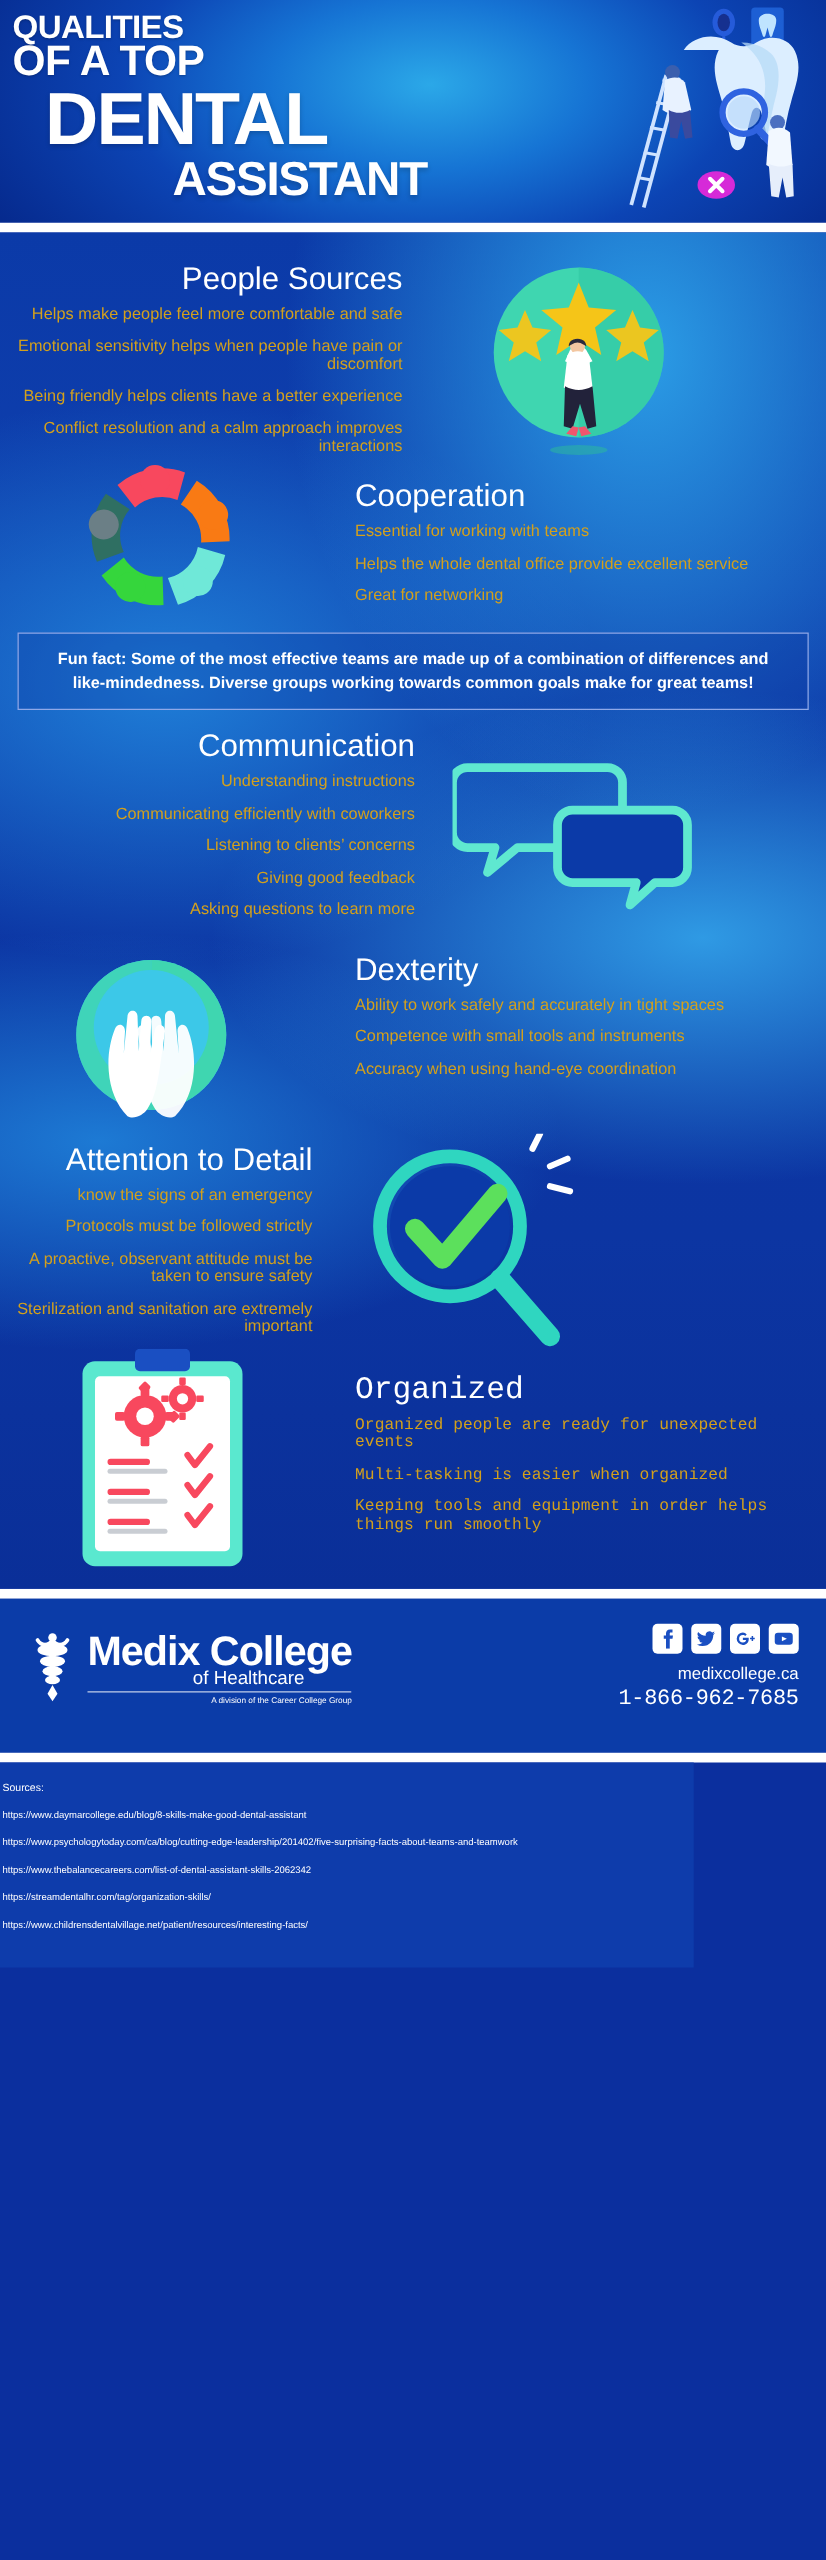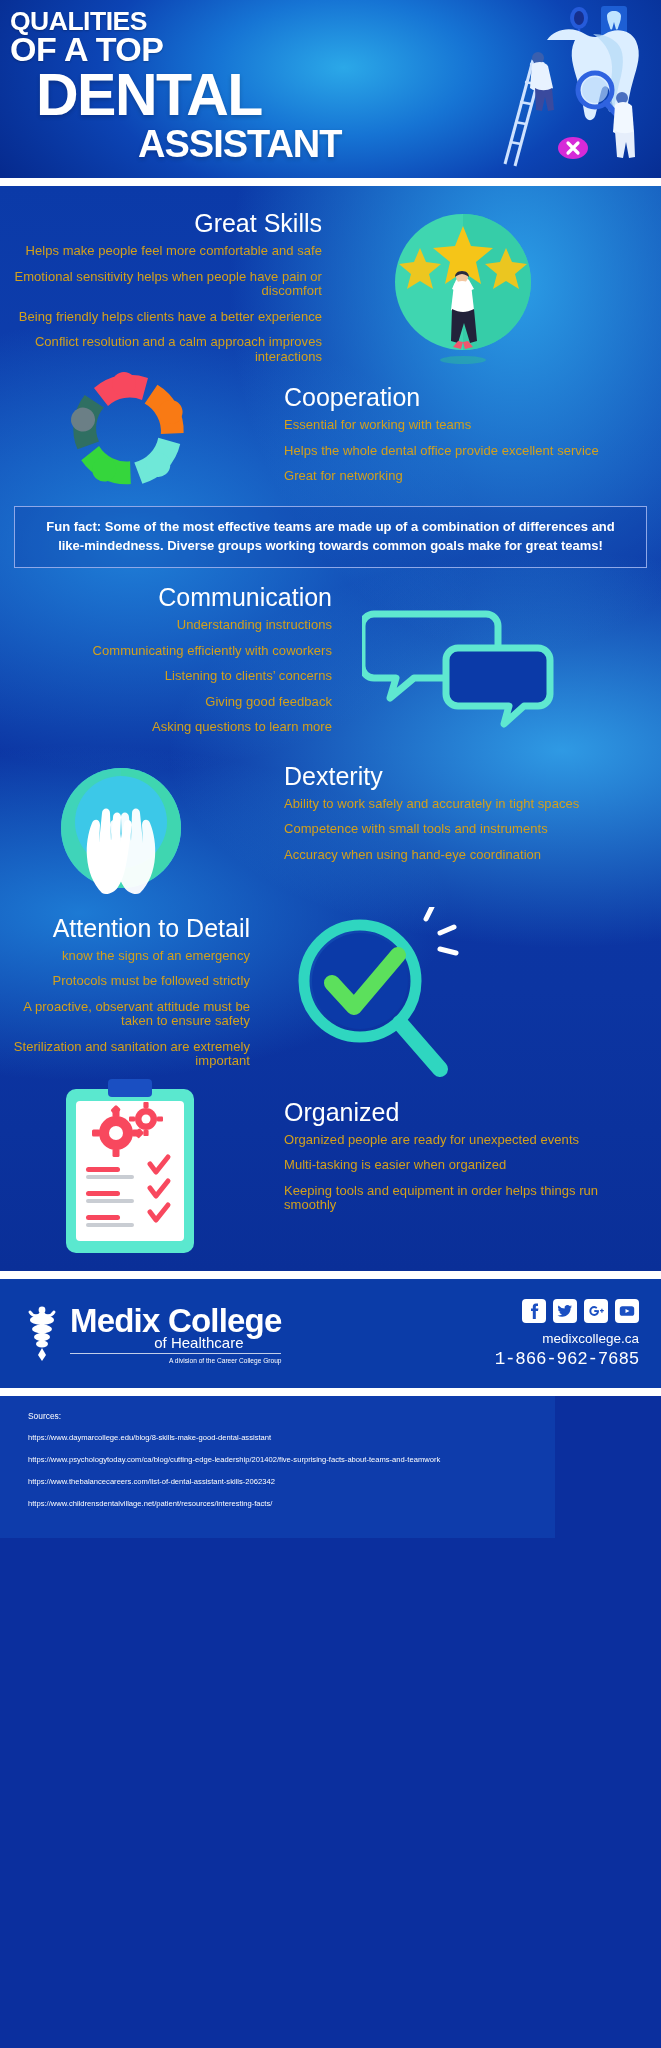--- a/index.html
+++ b/index.html
@@ -79,21 +79,21 @@
     font-size:13px; line-height:18.5px; color:#ffffff;
     background:rgba(9,45,150,.25);
     font-weight:bold;
   }
 
   
   .art { display:block; }
 
   
   .footer {
-    width:661px; background:#0b3ca8; padding:20px 0 18px 0; position:relative;
+    width:661px; background:#0b3ca8; padding:20px 0 32px 0; position:relative;
   }
   .footer-inner { display:flex; align-items:center; justify-content:space-between; padding:0 22px; }
   .logo-wrap { display:flex; align-items:flex-start; }
   .logo-text { margin-left:8px; }
   .logo-medix {
     font-size:33px; font-weight:bold; line-height:33px; color:#fff; letter-spacing:-0.8px;
   }
   .logo-health {
     font-size:15px; line-height:16px; color:#fff; text-align:right; margin-top:-2px; padding-right:38px;
   }
@@ -104,21 +104,21 @@
   .social-row { display:flex; gap:7px; justify-content:flex-end; }
   .soc {
     width:24px; height:24px; background:#fff; border-radius:4px;
     display:flex; align-items:center; justify-content:center;
   }
   .contact { text-align:right; margin-top:7px; }
   .c-web { font-size:13.5px; line-height:18px; color:#fff; }
   .c-tel { font-size:17.5px; line-height:22px; color:#fff; font-weight:400; letter-spacing:-0.2px;font-family:Liberation Mono, monospace; }
 
   .sources {
-    width:555px; background:#0e3cab; padding:14px 18px 18px 28px;
+    width:555px; background:#0e3cab; padding:14px 18px 18px 2px;
   }
   .src-head { font-size:8.4px; color:#fff; line-height:12px; margin-bottom:10px; }
   .src-item { font-size:7.6px; color:#fff; line-height:11px; margin-bottom:11px; }
 </style>
 </head>
 <body>
 
 <div class="header">
   <div class="header-title">
     <div class="t-qualities">QUALITIES</div>
@@ -166,21 +166,21 @@
   </svg>
 </div>
 
 <div class="white-bar"></div>
 
 <div class="body-wrap">
 
   <div class="sec">
     <div class="row">
       <div style="width:330px; padding:22px 8px 0 8px;" class="txt-right">
-        <div class="h-title">Great Skills</div>
+        <div class="h-title">People Sources</div>
         <div class="bullet first">Helps make people feel more comfortable and safe</div>
         <div class="bullet">Emotional sensitivity helps when people have pain or discomfort</div>
         <div class="bullet">Being friendly helps clients have a better experience</div>
         <div class="bullet">Conflict resolution and a calm approach improves interactions</div>
       </div>
       <div style="width:331px; position:relative;">
         <svg class="art" width="186" height="186" viewBox="0 0 186 186" style="position:absolute; left:40px; top:12px;">
           <circle cx="93" cy="84" r="68" fill="#3fd6b0"></circle>
           <path d="M93 16a68 68 0 0 1 0 136z" fill="#2fc6a2" opacity=".55"></path>
 
@@ -307,21 +307,21 @@
           <circle cx="84" cy="74" r="48" fill="#0b3aa8"></circle>
 
           <path d="M56 76l22 24 44-52" fill="none" stroke="#5ce05c" stroke-width="16" stroke-linecap="round" stroke-linejoin="round"></path>
 
           <line x1="124" y1="116" x2="164" y2="162" stroke="#2fd6c0" stroke-width="16" stroke-linecap="round"></line>
         </svg>
       </div>
     </div>
   </div>
 
-  <div class="sec" style="margin-top:6px;">
+  <div class="sec" style="margin-top:6px;font-family:Liberation Mono, monospace;">
     <div class="row">
       <div style="width:272px; position:relative; height:190px;">
         <svg class="art" width="132" height="178" viewBox="0 0 132 178" style="position:absolute; left:64px; top:4px;">
           <rect x="2" y="10" width="128" height="164" rx="10" fill="#5ae8cf"></rect>
           <rect x="12" y="22" width="108" height="140" rx="4" fill="#ffffff"></rect>
           <rect x="44" y="0" width="44" height="18" rx="4" fill="#1a4fc2"></rect>
 
           <g fill="#f8485e">
             <circle cx="52" cy="54" r="17"></circle>
             <circle cx="52" cy="54" r="7" fill="#fff"></circle>
@@ -427,14 +427,15 @@
   </div>
 </div>
 
 <div class="white-bar"></div>
 
 <div class="sources">
   <div class="src-head">Sources:</div>
   <div class="src-item">https://www.daymarcollege.edu/blog/8-skills-make-good-dental-assistant</div>
   <div class="src-item">https://www.psychologytoday.com/ca/blog/cutting-edge-leadership/201402/five-surprising-facts-about-teams-and-teamwork</div>
   <div class="src-item">https://www.thebalancecareers.com/list-of-dental-assistant-skills-2062342</div>
+  <div class="src-item">https://streamdentalhr.com/tag/organization-skills/</div>
   <div class="src-item">https://www.childrensdentalvillage.net/patient/resources/interesting-facts/</div>
 </div>
 
 </body></html>

